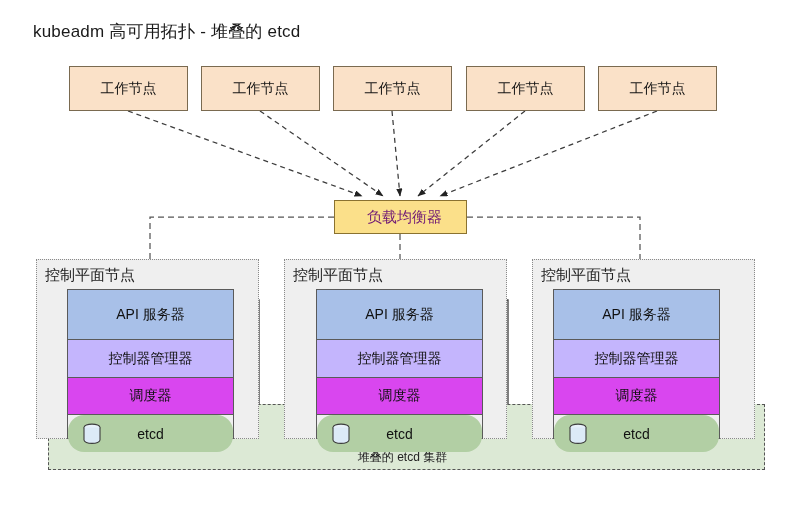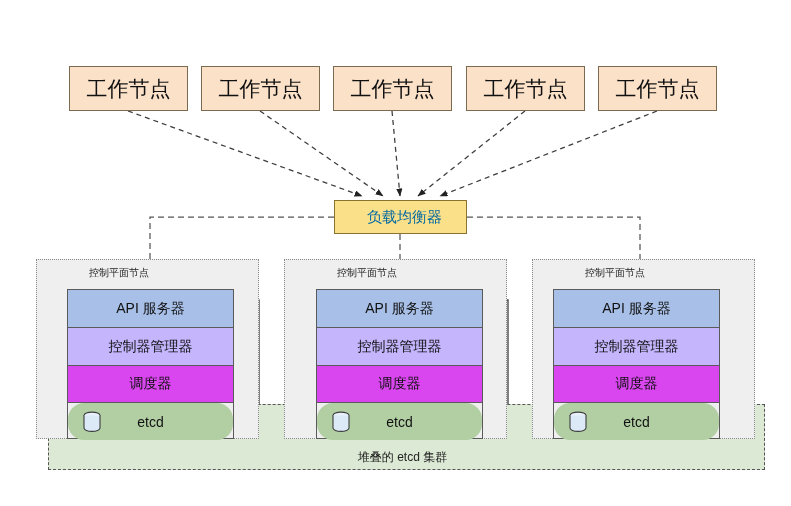--- a/index.html
+++ b/index.html
@@ -22,27 +22,27 @@
   
   .box{
     position:absolute;box-sizing:border-box;
     display:flex;align-items:center;justify-content:center;
     text-align:center;
   }
 
   .worker{
     width:119px;height:45px;top:66px;
     background:#fae1c8;border:1.4px solid #7a6a50;
-    font-size:21px;color:#111;
+    font-size:14px;color:#111;
   }
 
   .lb{
     left:334px;top:200px;width:133px;height:34px;
     background:#fbe08a;border:1.4px solid #8a7230;
-    font-size:15px;color:#0369a1;padding-left:8px;
+    font-size:15px;color:#701a75;padding-left:8px;
   }
 
   
   .etcd-cluster{
     position:absolute;left:48px;top:404px;width:717px;height:66px;
     background:#dce9d5;
     border:1.5px dashed #555;
     box-sizing:border-box;
   }
   .etcd-cluster-label{
@@ -51,51 +51,52 @@
   }
 
   
   .cp-panel{
     position:absolute;top:259px;width:223px;height:180px;
     background:#efefef;border:1.5px dotted #8a8a8a;
     box-sizing:border-box;
   }
   .cp-panel-label{
     position:absolute;left:8px;top:6px;
-    font-size:10px;color:#222;white-space:nowrap;margin-left:44px;
+    font-size:15px;color:#222;white-space:nowrap;
   }
 
   
   .cp-stack{
     position:absolute;top:289px;width:167px;height:150px;
     border:1.4px solid #5a5a5a;box-sizing:border-box;
   }
   .cp-row{
     position:relative;box-sizing:border-box;
     display:flex;align-items:center;justify-content:center;
     font-size:14px;color:#111;
     border-bottom:1.3px solid #5a5a5a;
   }
-  .cp-row.api{height:38px;background:#a8c0e8;}
+  .cp-row.api{height:50px;background:#a8c0e8;}
   .cp-row.ctrl{height:38px;background:#c4b5fd;}
   .cp-row.sched{height:37px;background:#d946ef;}
   .cp-row.etcd{height:37px;background:#b2cfa4;border-bottom:none;border-radius:16px;}
 
   .db-icon{
     position:absolute;left:14px;top:50%;transform:translateY(-50%);
     width:20px;height:22px;
   }
 
   svg.lines{position:absolute;left:0;top:0;width:791px;height:506px;pointer-events:none;}
 </style>
 </head>
 <body>
 
 <div id="stage">
 
+  <div class="title">kubeadm 高可用拓扑 - 堆叠的 etcd</div>
 
   <svg class="lines" viewBox="0 0 791 506">
     <defs>
       <marker id="arrow" markerWidth="9" markerHeight="9" refX="7.5" refY="3.2" orient="auto" markerUnits="userSpaceOnUse">
         <path d="M0,0 L8,3.2 L0,6.4 z" fill="#222"></path>
       </marker>
       <marker id="arrowL" markerWidth="9" markerHeight="9" refX="7.5" refY="3.2" orient="auto" markerUnits="userSpaceOnUse">
         <path d="M0,0 L8,3.2 L0,6.4 z" fill="#3c3c3c"></path>
       </marker>
     </defs>

